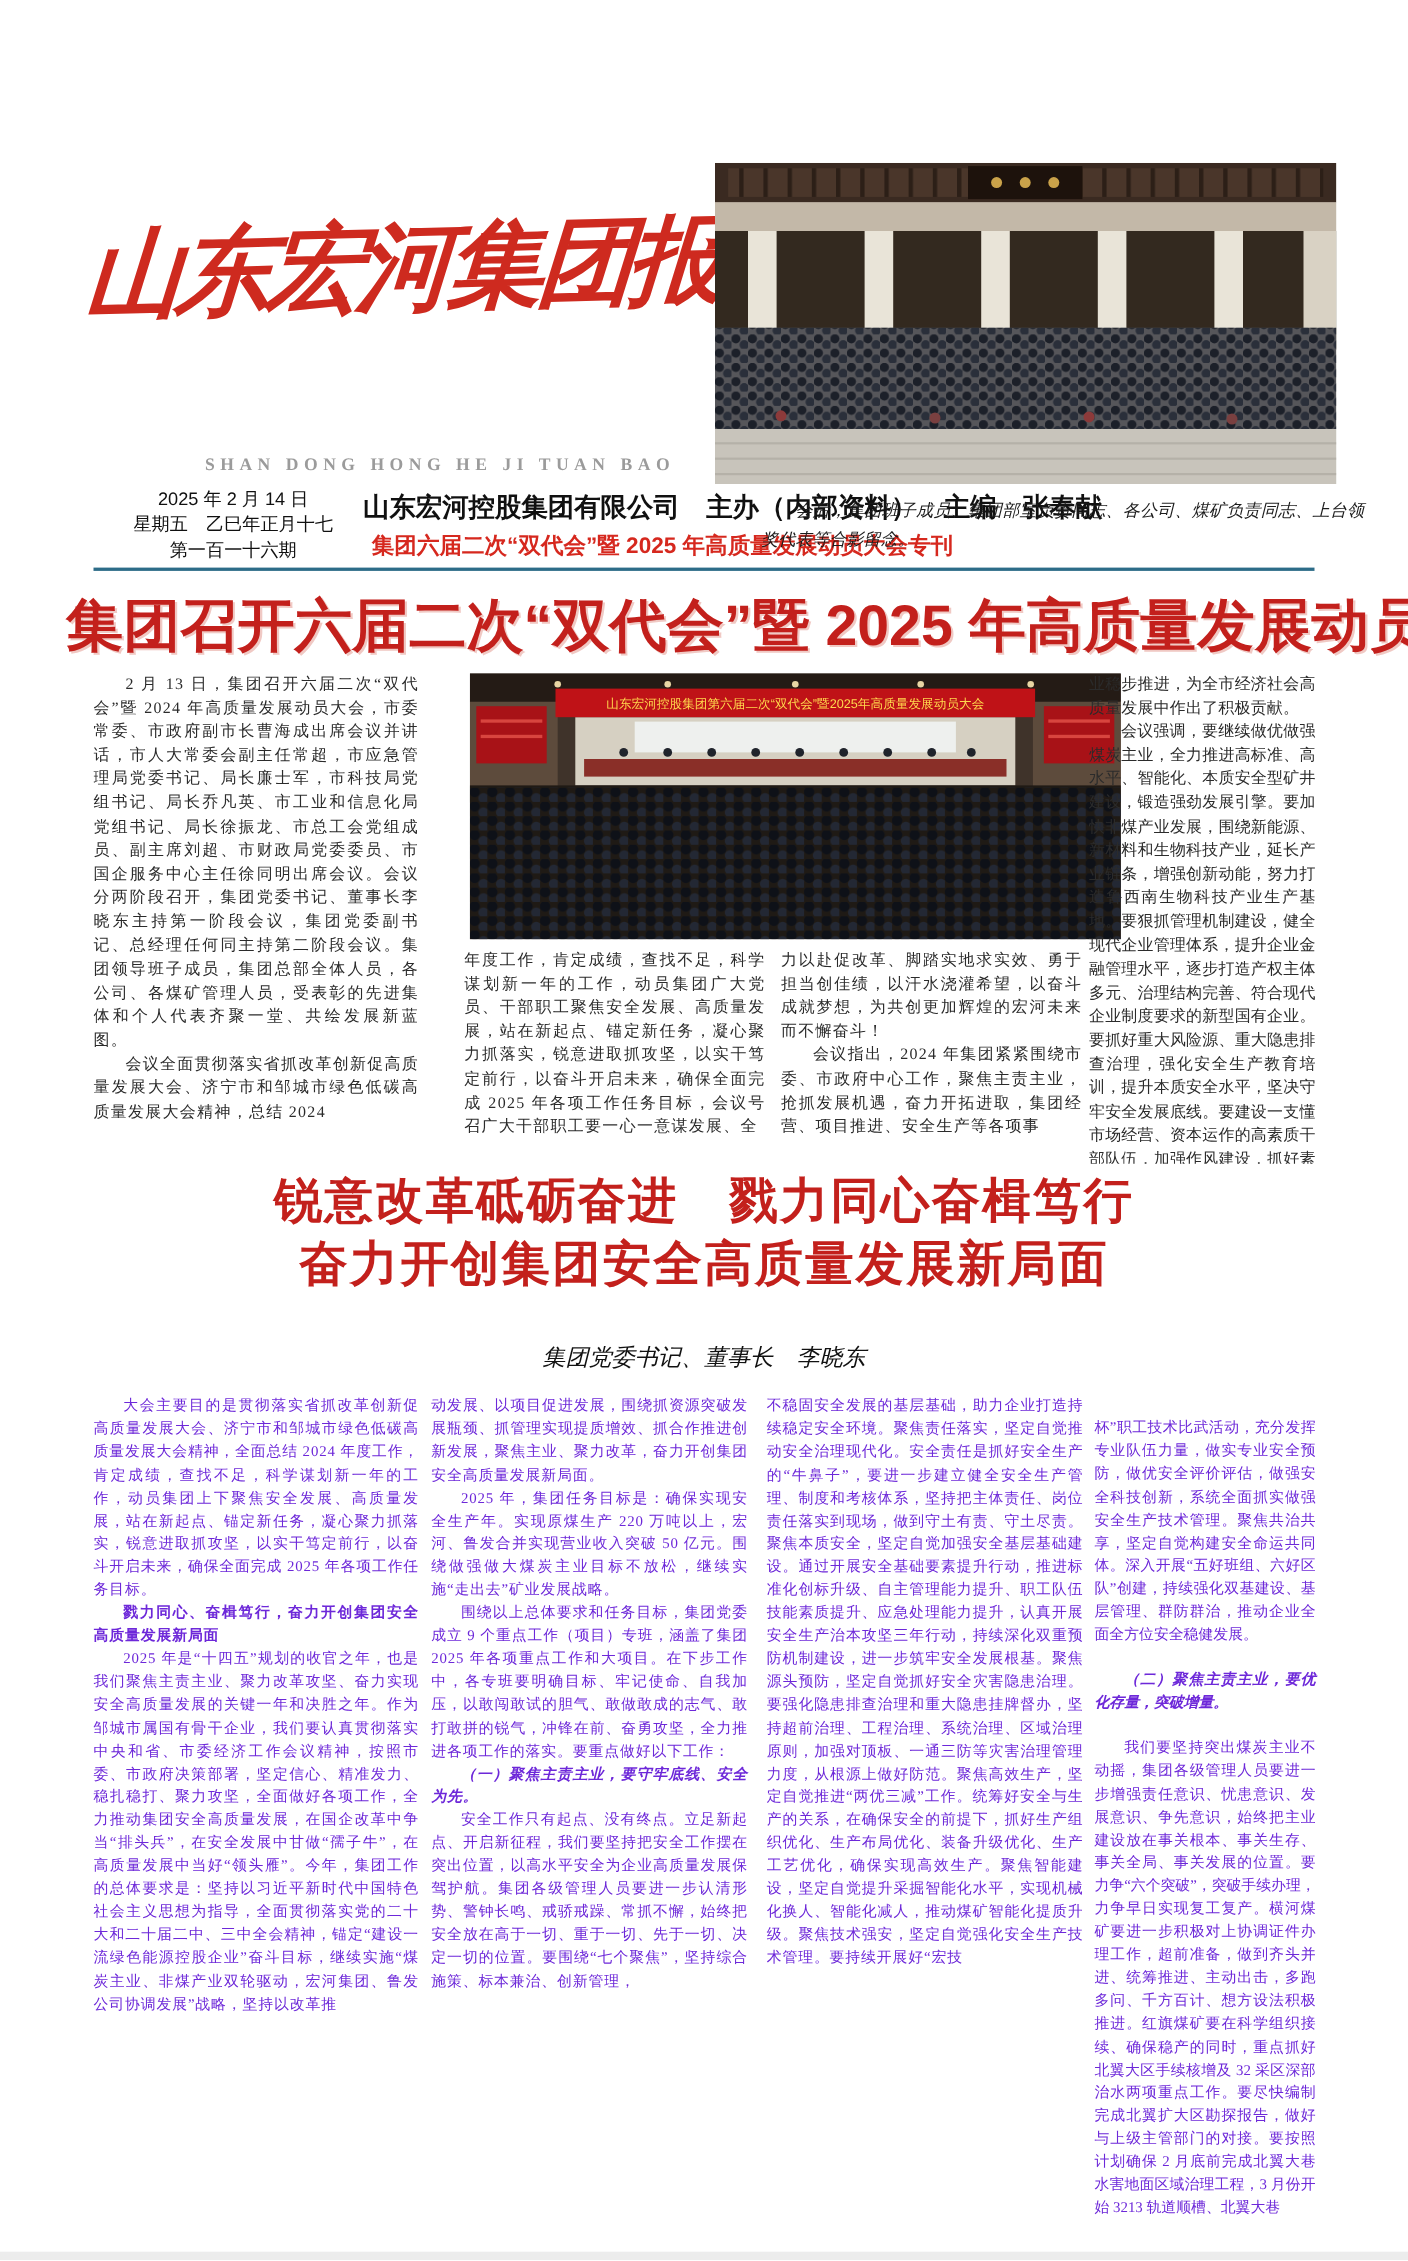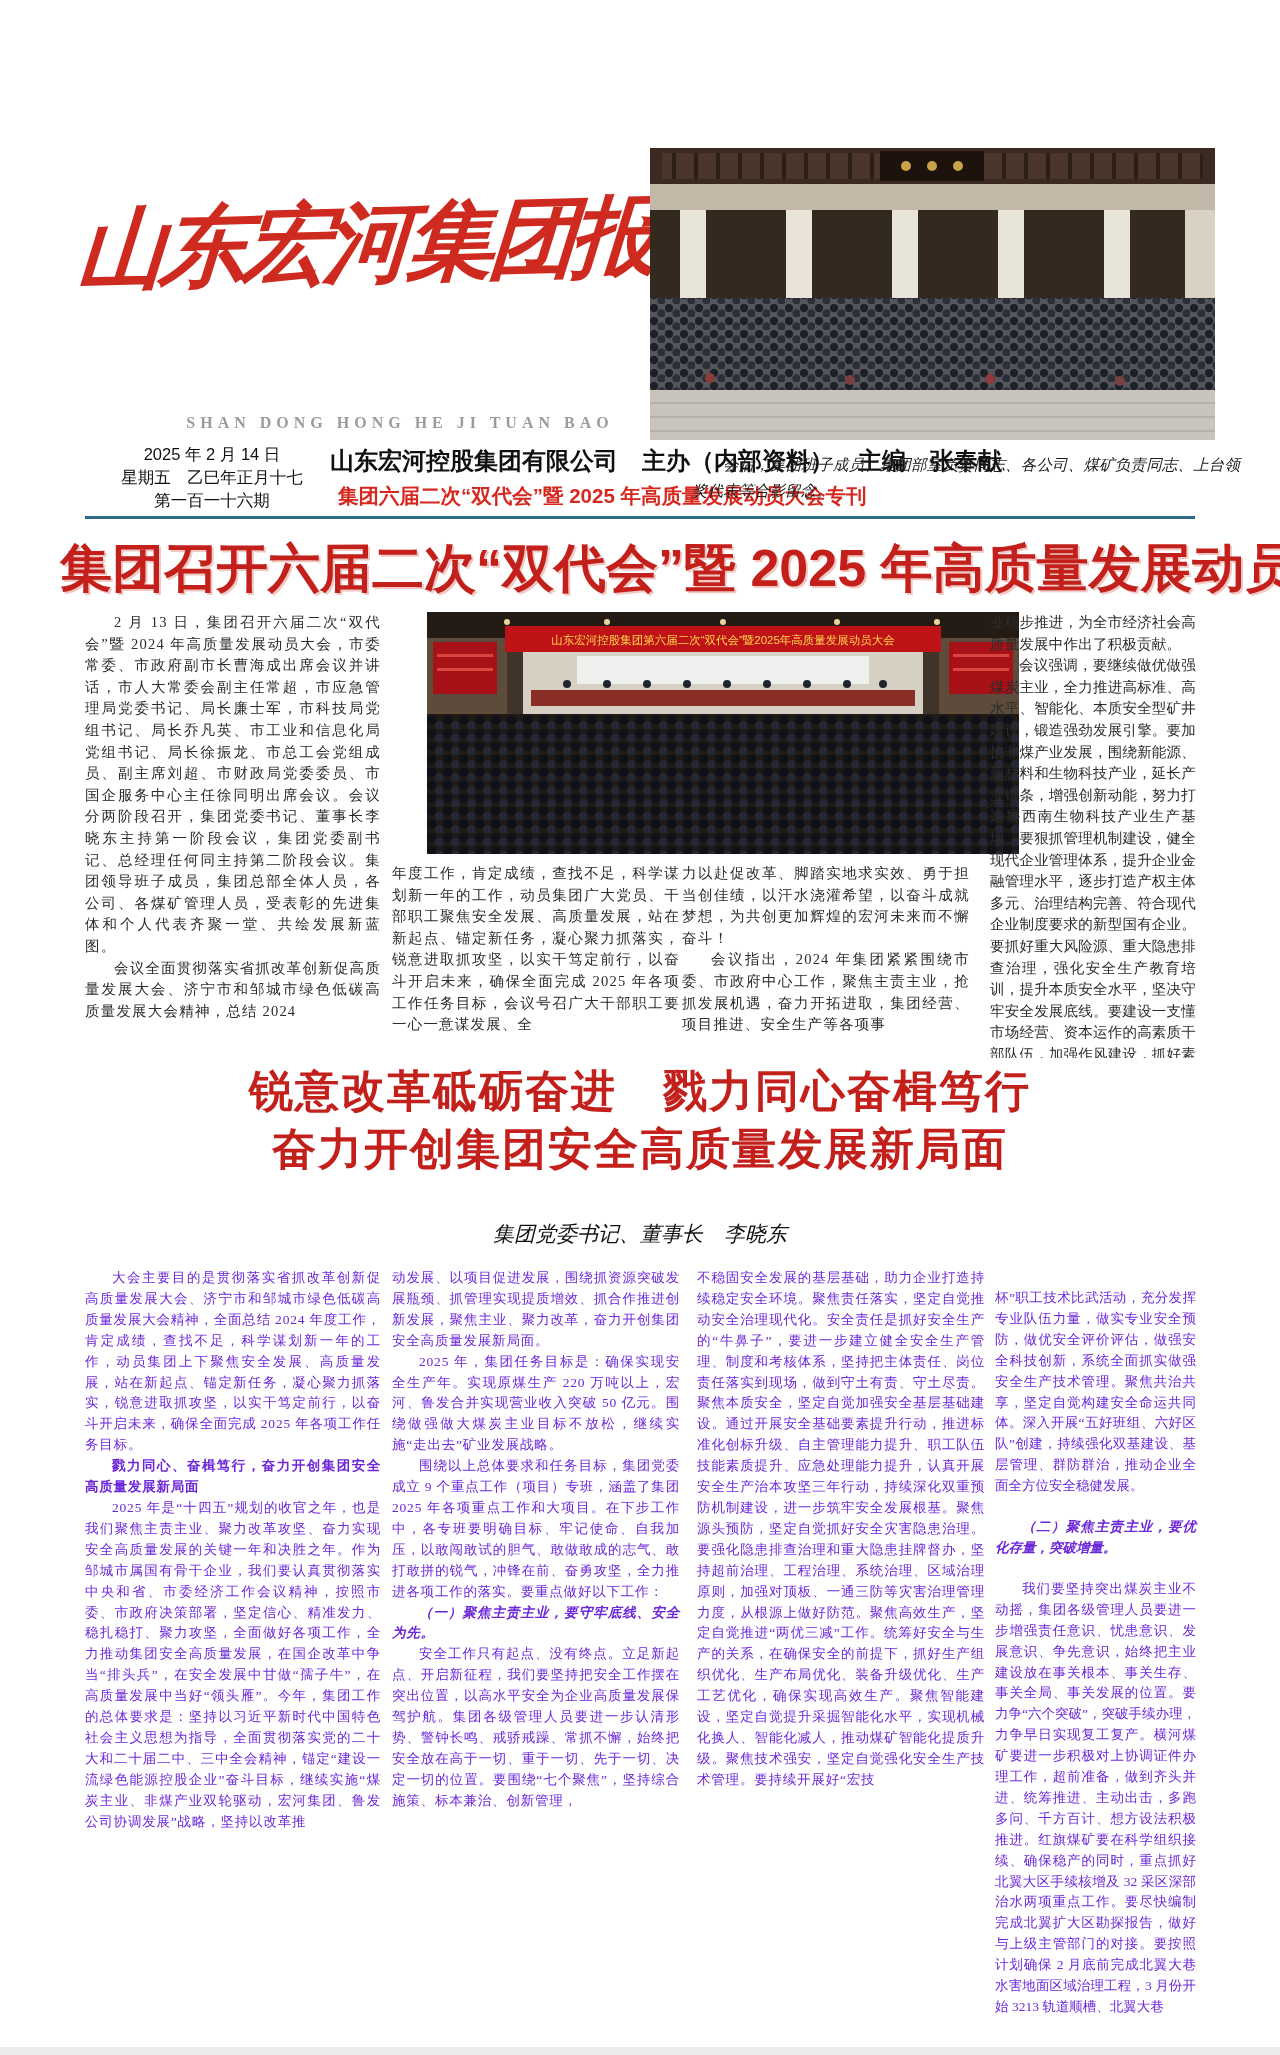--- a/index.html
+++ b/index.html
@@ -32,21 +32,21 @@
     font-family:"Liberation Sans","DejaVu Sans",sans-serif;
     text-shadow:2px 2px 0 #f0c9c4;}
   
   .a1{position:absolute;left:0;top:612px;width:1280px;height:446px;overflow:hidden;}
   .a1 p,.sp p{margin:0;text-align:justify;text-indent:2em;}
   .a1 p{font-size:14.5px;line-height:21.6px;letter-spacing:1.2px;color:#2b2b2b;}
   .noindent{text-indent:0 !important;}
   .a1-col1{position:absolute;left:85px;top:0;width:296px;height:446px;overflow:hidden;}
   .a1-mid{position:absolute;left:392px;top:0;width:592px;}
   .photo-b{width:592px;height:242px;overflow:hidden;margin-left:35px;}
-  .a1-midcols{display:flex;gap:2px;margin-top:9px;}
+  .a1-midcols{display:flex;gap:14px;margin-top:9px;margin-left:30px;}
   .a1-colA,.a1-colB{width:288px;height:186px;overflow:hidden;}
   .a1-col4{position:absolute;left:990px;top:0;width:206px;height:446px;overflow:hidden;}
   .a1-col4 p{letter-spacing:0.2px;}
   
   .sh1{position:absolute;left:60px;top:1062px;width:1160px;margin:0;text-align:center;
     font-size:44px;font-weight:bold;color:#c3201c;letter-spacing:2px;white-space:nowrap;
     font-family:"Liberation Sans","DejaVu Sans",sans-serif;}
   .sh2{top:1120px;}
   .sh-sub{position:absolute;left:60px;top:1184px;width:1160px;margin:0;text-align:center;
     font-size:23px;font-weight:bold;color:#111;white-space:nowrap;}

